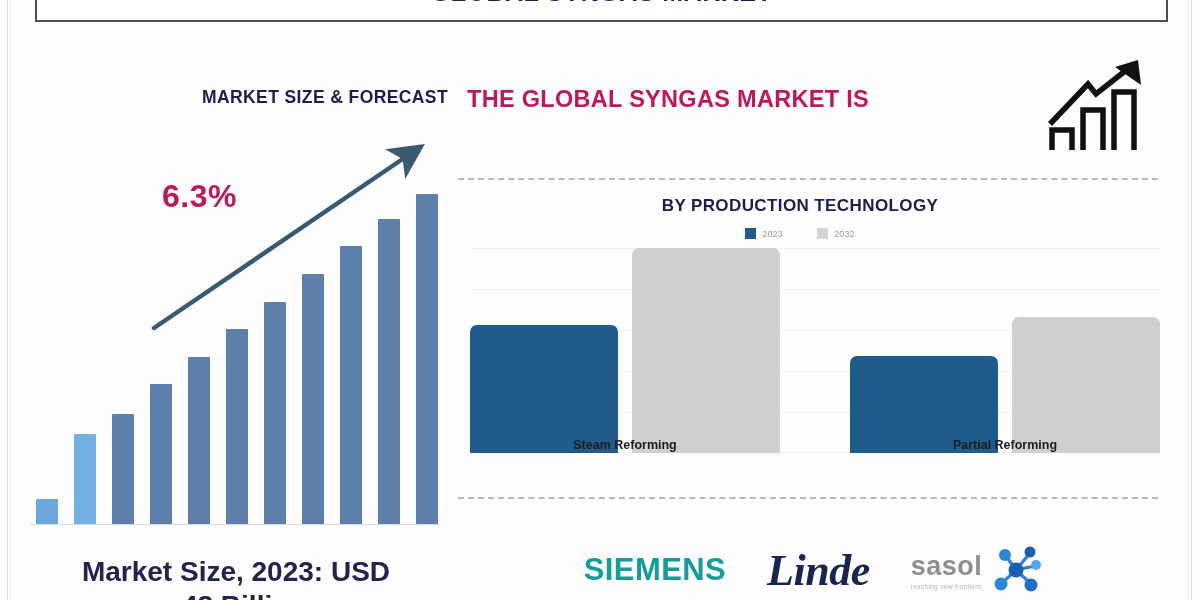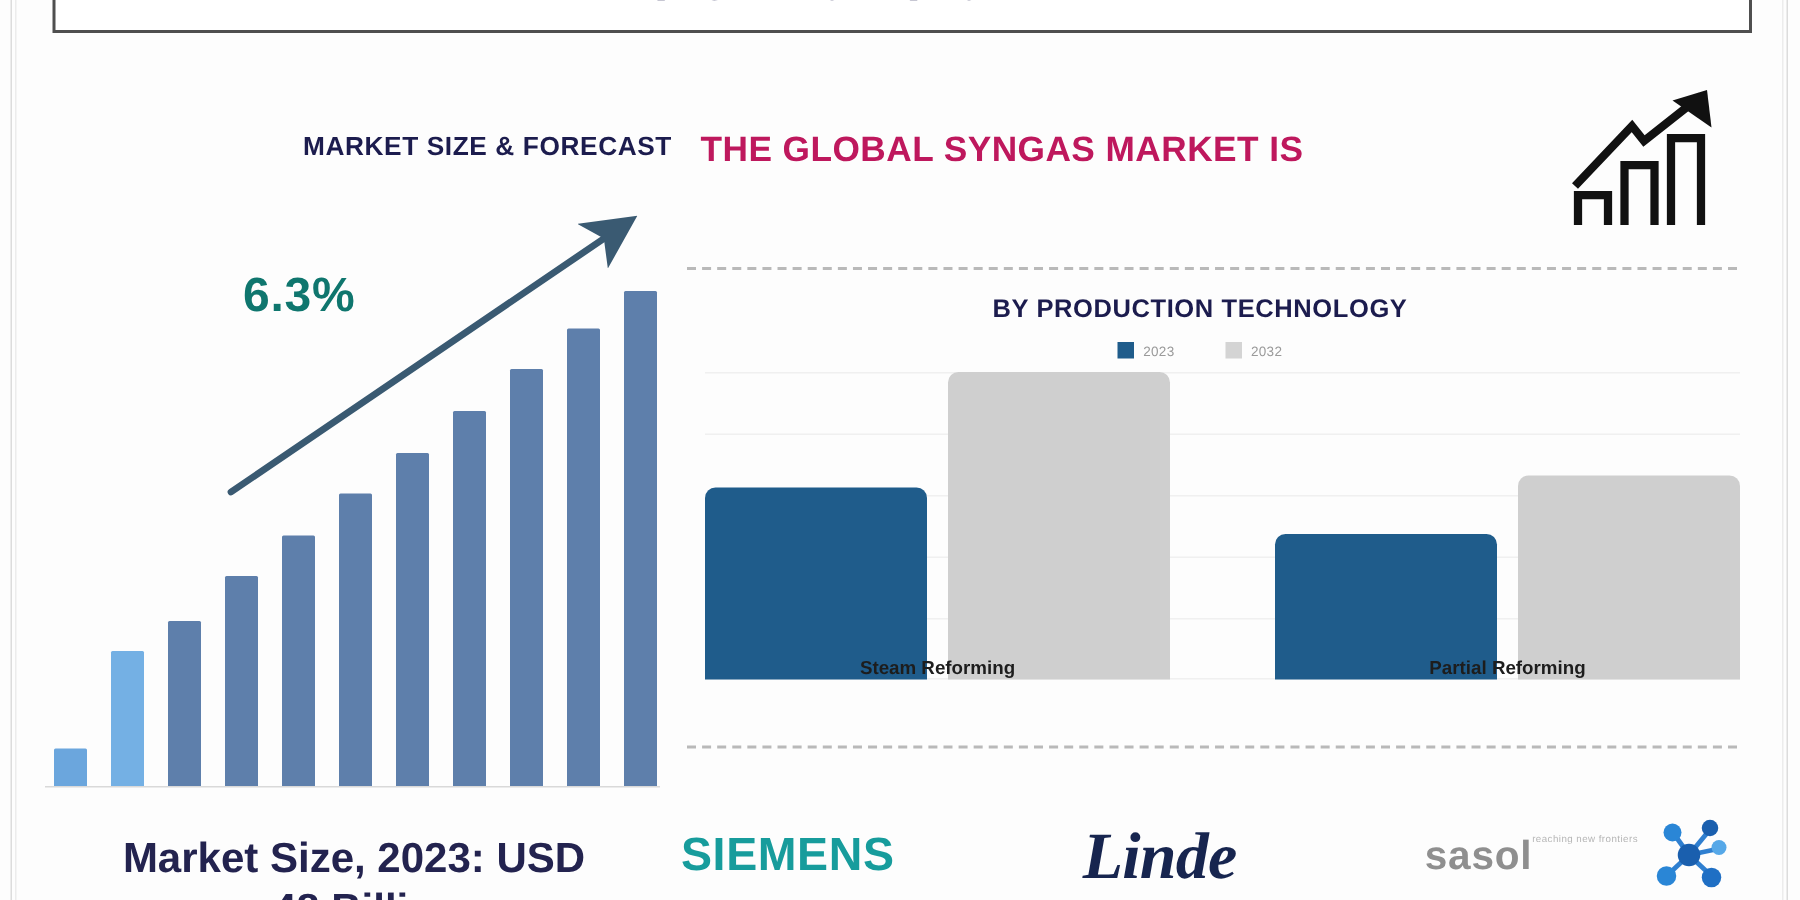--- a/index.html
+++ b/index.html
@@ -51,21 +51,21 @@
     position: absolute; left: 0; top: 57px; width: 436px;
     text-align: right;
     font-size: 17.5px; font-weight: bold;
     letter-spacing: 0.4px;
     color: #1c1c4e;
   }
 
   .cagr-callout {
     position: absolute; left: 150px; top: 148px;
     font-size: 32px; font-weight: bold;
-    color: #0f766e;
+    color: #be185d;
     letter-spacing: 0.5px;
   }
 
   .growth-arrow { position: absolute; left: 120px; top: 110px; width: 300px; height: 200px; }
 
   
   .lchart { position: absolute; left: 8px; top: 115px; width: 420px; height: 380px; }
   .lchart .baseline {
     position: absolute; left: 10px; bottom: 0; width: 410px; height: 1px;
     background: #d9d9d9;
@@ -140,40 +140,40 @@
     display: flex; justify-content: space-between;
   }
   .gcat {
     width: 310px; text-align: center;
     font-size: 12.5px; font-weight: bold;
     color: #1d1d1d;
   }
 
   
   .players {
-    position: absolute; left: 4px; top: 540px; width: 700px; height: 60px;
-    display: flex; align-items: center; justify-content: space-between; gap: 41px;
+    position: absolute; left: 14px; top: 540px; width: 700px; height: 60px;
+    display: flex; align-items: center; justify-content: center; gap: 41px;
   }
   .player { display: flex; align-items: center; justify-content: center; }
 
   .logo-siemens {
     font-size: 31px; font-weight: bold;
     color: #179c9c;
     letter-spacing: 0.4px;
     font-family: "Liberation Sans", sans-serif;
   }
   .logo-linde {
     font-size: 44px;
     color: #17254f;
     font-family: "Liberation Serif", serif;
     font-style: italic; font-weight: bold;
     letter-spacing: -0.5px;
   }
   .logo-sasol-wrap { display: flex; align-items: center; gap: 8px; }
-  .logo-sasol-text { display: flex; flex-direction: row; align-items: flex-start; }
+  .logo-sasol-text { display: flex; flex-direction: column; align-items: flex-start; }
   .logo-sasol-name {
     font-size: 27px; font-weight: bold;
     color: #8f8f8f; letter-spacing: 0.5px;
     font-family: "Liberation Sans", sans-serif;
   }
   .logo-sasol-tag { font-size: 6.5px; color: #b6b6b6; letter-spacing: 0.3px; margin-top: 1px; }
 </style>
 </head>
 <body>
 

